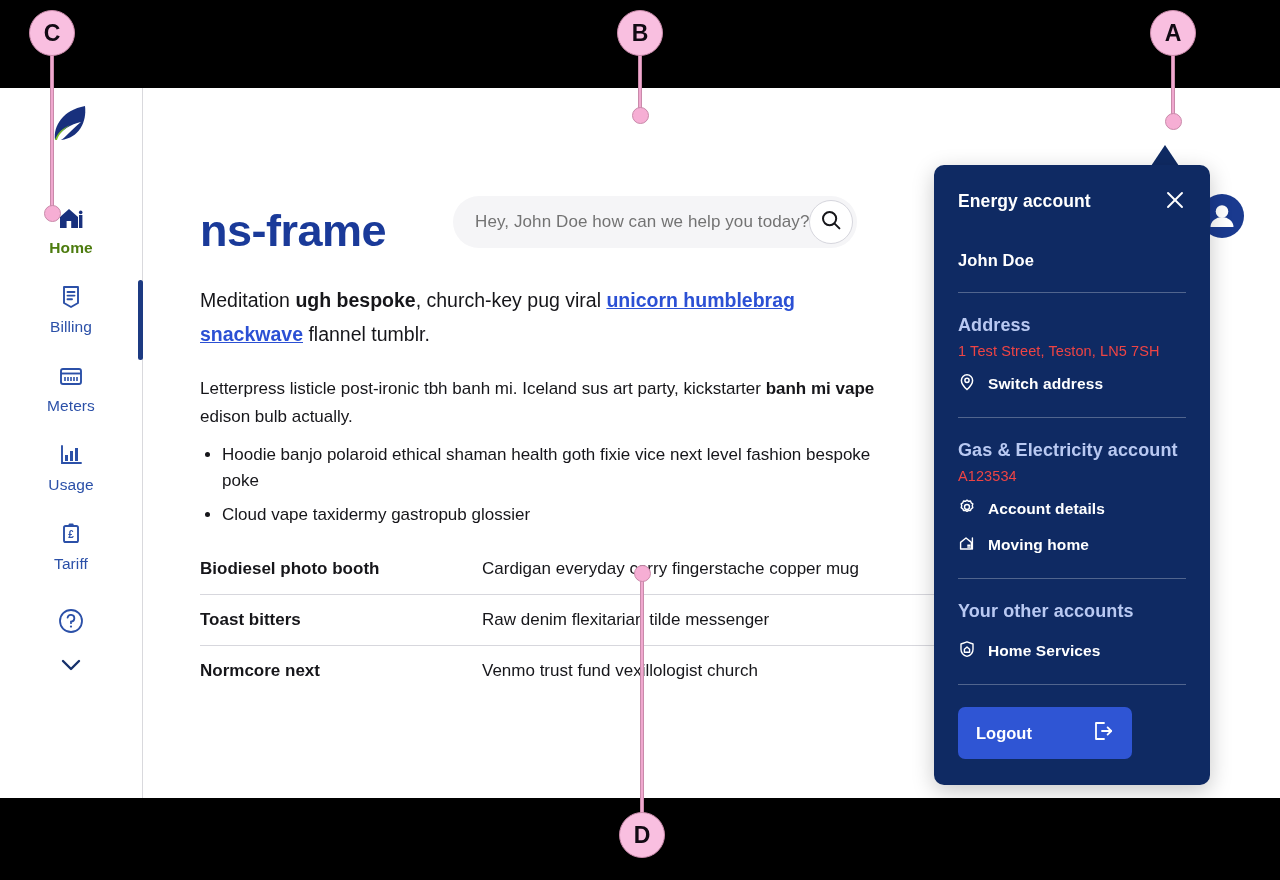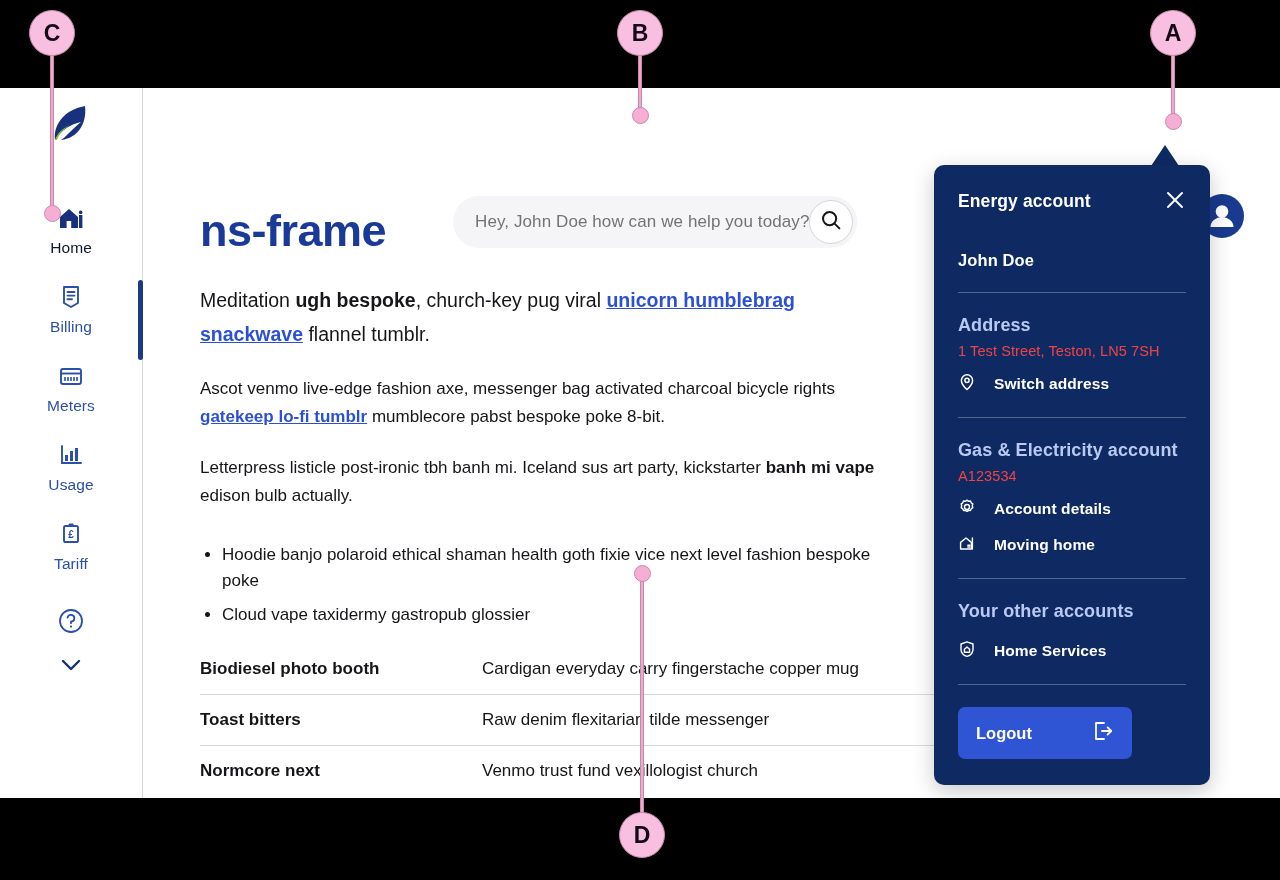--- a/index.html
+++ b/index.html
@@ -34,21 +34,21 @@
     display: flex; flex-direction: column; align-items: center;
     padding: 13px 0 12px 0;
     text-decoration: none;
     cursor: pointer;
   }
   .nav-icon { display:block; height: 30px; width: 30px; margin-bottom: 6px; }
   .nav-label {
     font-size: 15.5px; color: #2b50a8; letter-spacing: .1px;
     font-family: "Liberation Sans", sans-serif;
   }
-  .nav-item.active .nav-label { color: #0f172a; }
+  .nav-item.active .nav-label { color: #4d7c0f; font-weight: bold; }
   .active-bar {
     position: absolute;
     left: 138px; top: 192px; width: 5px; height: 80px;
     background: #1c3a82; border-radius: 3px;
   }
   .nav-help { display:flex; flex-direction:column; align-items:center; padding-top: 22px; }
   .nav-chevron { margin-top: 16px; cursor: pointer; }
 
   
   .search-bar {
@@ -105,21 +105,21 @@
   .panel-title { font-size: 17.5px; font-weight: bold; letter-spacing: .1px; }
   .panel-close { cursor: pointer; margin-top: -2px; }
   .panel-name { font-size: 16.5px; font-weight: bold; margin-top: 36px; letter-spacing: .1px; }
   .hr { height: 1px; background: rgba(255,255,255,.28); margin: 22px 0 0 0; }
   .sect-title {
     font-size: 18px; font-weight: bold; color: #b9c9f2;
     margin-top: 22px; letter-spacing: .1px;
   }
   .sect-sub { font-size: 14.5px; color: #ef4444; margin-top: 7px; letter-spacing: .1px; }
   .panel-link {
-    display: flex; align-items: center; gap: 18px;
+    display: flex; align-items: center; gap: 12px;
     margin-top: 14px; cursor: pointer;
     font-size: 15.5px; font-weight: bold; color: #ffffff; letter-spacing: .1px;
   }
   .logout-btn {
     margin-top: 22px;
     width: 174px; height: 52px;
     background: #2f55d4;
     border: none; border-radius: 7px;
     display: flex; align-items: center; justify-content: space-between;
     padding: 0 18px;
@@ -137,21 +137,21 @@
   h1.page-title {
     font-size: 45px; font-weight: bold; color: #1a3a99;
     letter-spacing: -0.5px; line-height: 1;
   }
   p.body {
     font-size: 19.5px; line-height: 1.75; margin-top: 30px; color: #16161a;
   }
   p.body.small { font-size: 17px; line-height: 1.62; margin-top: 24px; }
   a.inline-link { color: #2b50d4; text-decoration: underline; font-weight: bold; }
   b { font-weight: bold; }
-  ul.bullets { margin-top: 33px; padding-left: 22px; }
+  ul.bullets { margin-top: 12px; padding-left: 22px; }
   ul.bullets li {
     font-size: 17px; line-height: 1.5; margin-bottom: 9px;
     list-style: disc;
   }
   table.dl { width: 760px; border-collapse: collapse; margin-top: 16px; }
   table.dl td {
     padding: 15px 0; font-size: 17px;
     border-bottom: 1px solid #d7d7dd;
     vertical-align: top;
   }
@@ -302,23 +302,20 @@
     </div>
 
     <main class="main">
 
       <h1 class="page-title">ns-frame</h1>
 
       <p class="body">
         <span>Meditation </span><b>ugh bespoke</b><span>, church-key pug viral </span><a class="inline-link">unicorn humblebrag snackwave</a><span> flannel tumblr.</span>
       </p>
 
-      <p class="body small">
-        <span>Ascot venmo live-edge fashion axe, messenger bag activated charcoal bicycle rights </span><a class="inline-link">gatekeep lo-fi tumblr</a><span> mumblecore pabst bespoke poke 8-bit.</span>
-      </p>
 
       <p class="body small">
         <span>Letterpress listicle post-ironic tbh banh mi. Iceland sus art party, kickstarter </span><b>banh mi vape</b><span> edison bulb actually.</span>
       </p>
 
       <ul class="bullets">
         <li>Hoodie banjo polaroid ethical shaman health goth fixie vice next level fashion bespoke poke</li>
         <li>Cloud vape taxidermy gastropub glossier</li>
       </ul>
 

